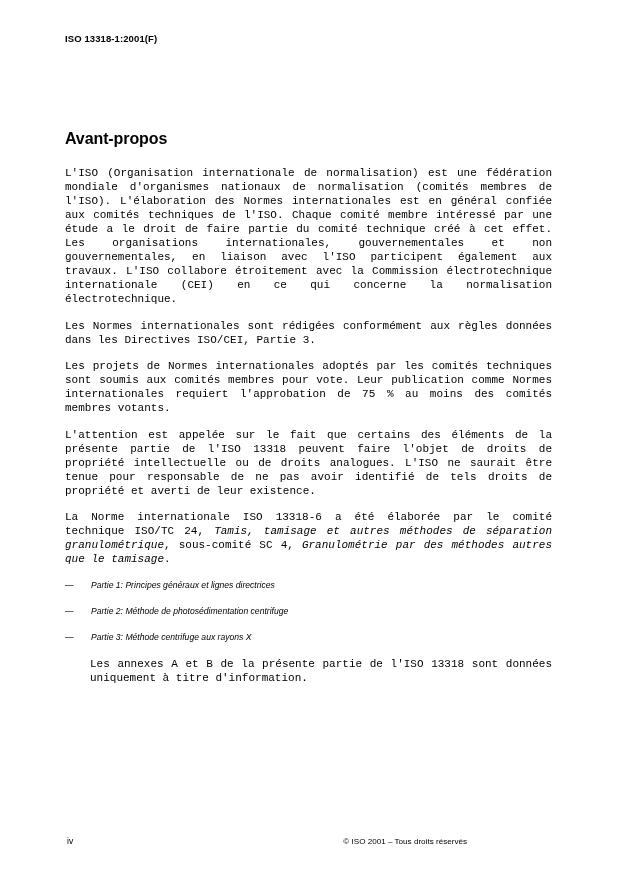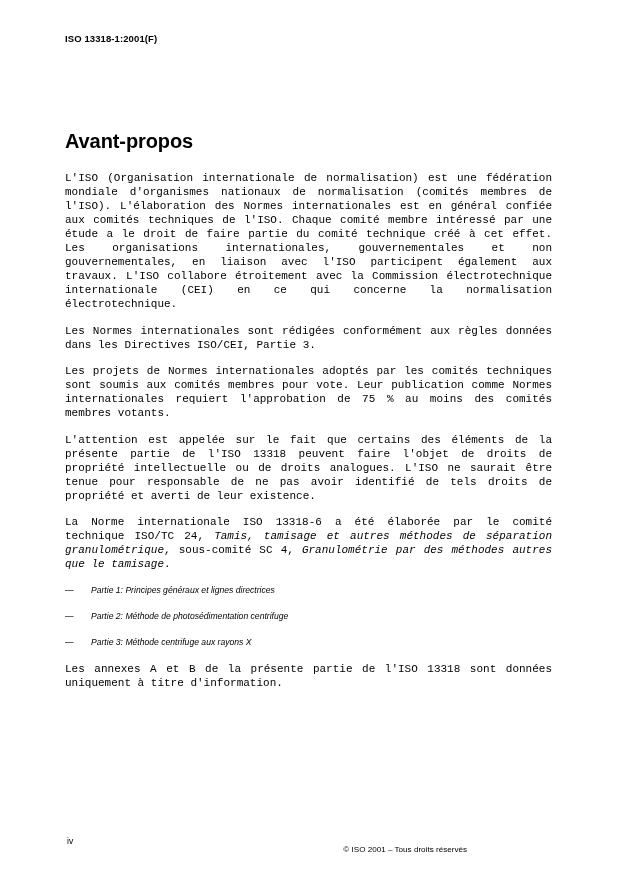--- a/index.html
+++ b/index.html
@@ -30,34 +30,35 @@
     font-weight: bold;
     letter-spacing: 0.1px;
   }
   .content {
     position: absolute;
     top: 130px;
     left: 65px;
     width: 487px;
   }
   h1.title {
-    font-size: 20px;
+    font-size: 16px;
     font-weight: bold;
     margin: 0 0 18px 0;
     letter-spacing: -0.1px;
   }
   p.para {
     font-size: 11px;
     line-height: 14px;
     margin: 0 0 12.5px 0;
     text-align: justify;
     font-family: Liberation Mono, monospace;
   }
   p.para:last-child {
     margin-bottom: 0;
+    margin-left: 25px;
   }
   .dash-item {
     font-size: 8.6px;
     line-height: 13.6px;
     margin: 0 0 12.5px 0;
     position: relative;
     padding-left: 26px;
     font-style: italic;
   }
   .dash-item .dash {
@@ -68,21 +69,21 @@
   }
   .it { font-style: italic; }
   .footer-left {
     position: absolute;
     bottom: 31px;
     left: 67px;
     font-size: 8.6px;
   }
   .footer-right {
     position: absolute;
-    bottom: 23px;
+    bottom: 31px;
     right: 63px;
     font-size: 8.1px;
   }
 </style>
 </head>
 <body>
 
 <div class="page">
 
   <div class="header">ISO 13318-1:2001(F)</div>

